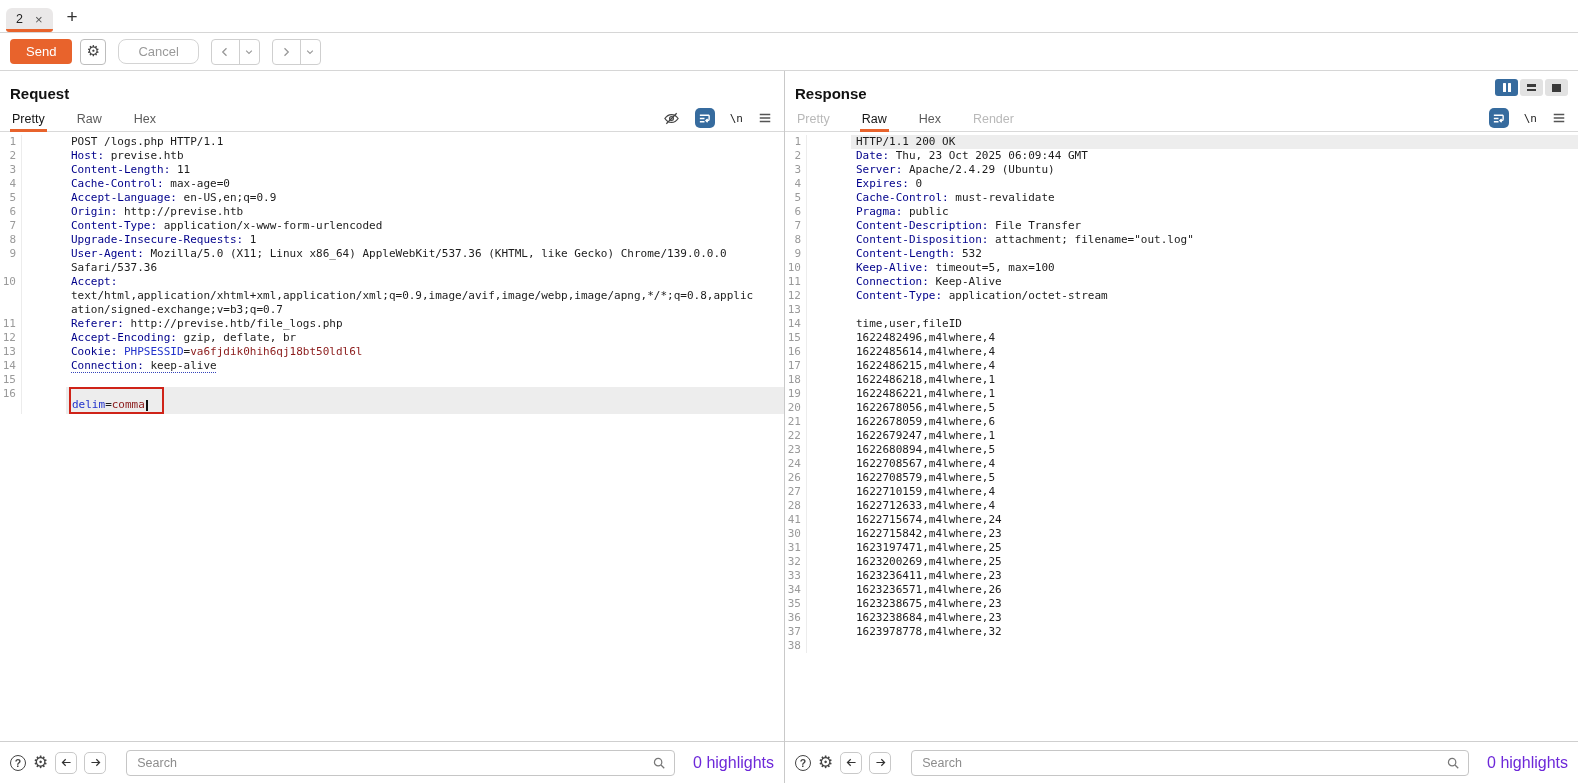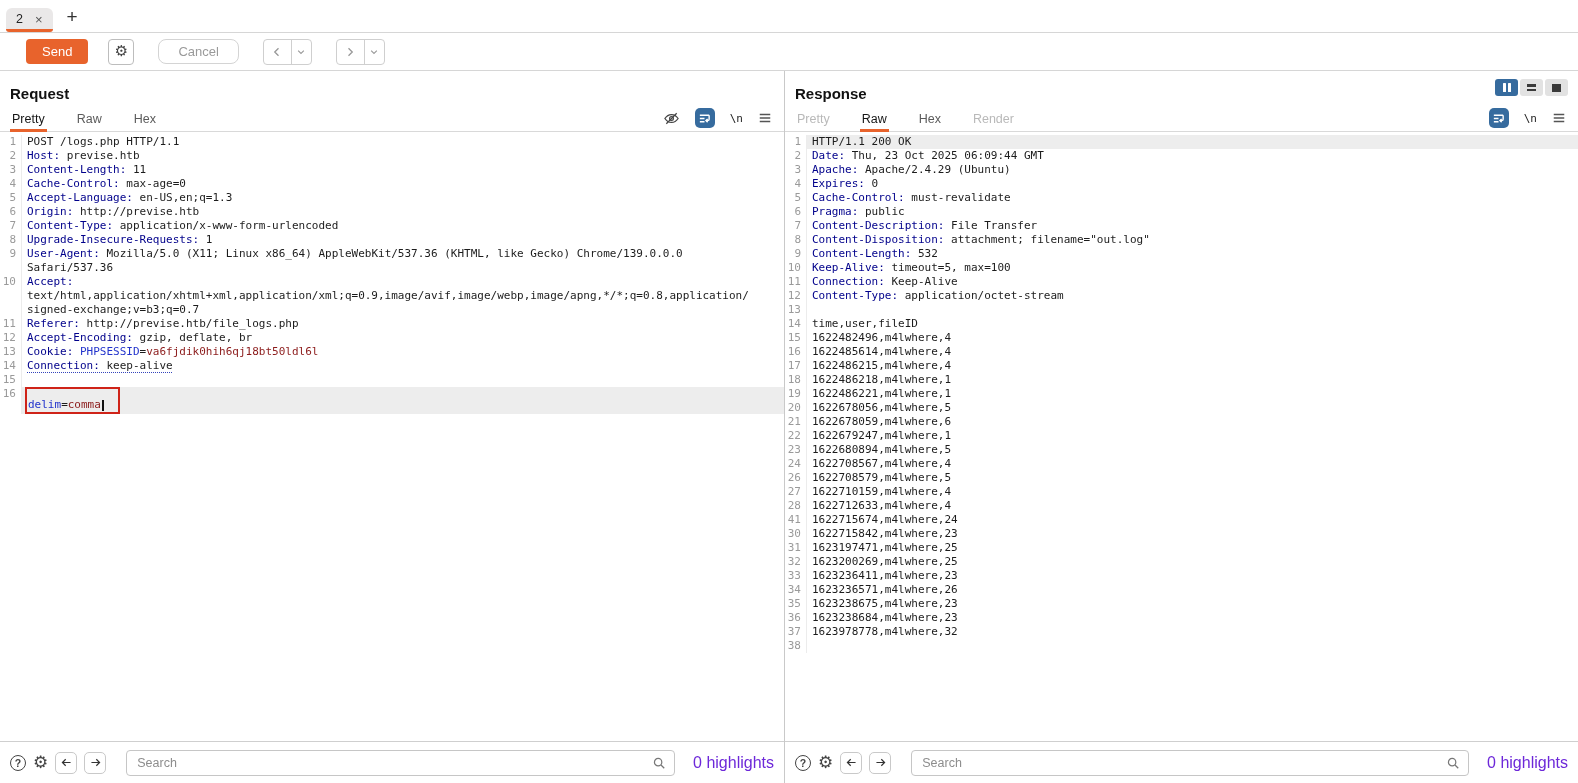--- a/index.html
+++ b/index.html
@@ -11,21 +11,21 @@
     border-bottom:1px solid #d6d6d6; background:#fff; }
   .top-tab { background:#eae8e8; border-radius:6px 6px 3px 3px;
     border-bottom:3px solid #e8632c; padding:4px 10px 3px; display:flex;
     align-items:center; gap:12px; margin-bottom:0; }
   .top-tab .tab-num { font-size:12.5px; color:#222; }
   .top-tab .tab-close { font-size:13px; color:#555; line-height:1; cursor:default; }
   .new-tab { margin-left:14px; font-size:19px; color:#333; line-height:1;
     padding-bottom:6px; font-weight:400; }
 
   
-  .toolbar { height:37px; display:flex; align-items:center; gap:20px; padding:0 26px; }
+  .toolbar { height:37px; display:flex; align-items:center; gap:8px; padding:0 10px; }
   .send-btn { background:#e8632c; color:#fff; border:none; border-radius:4px;
     font-size:13px; padding:5px 16px; font-family:inherit; }
   .tool-sq { width:26px; height:26px; border:1px solid #bdbdbd; border-radius:4px;
     background:#fff; display:flex; align-items:center; justify-content:center; }
   .cancel-btn { background:#fff; border:1px solid #d4d4d4; border-radius:8px;
     color:#9a9a9a; font-size:13px; padding:4px 19px; font-family:inherit; margin-left:4px; }
   .hist { display:flex; border:1px solid #cfcfcf; border-radius:4px; overflow:hidden;
     margin-left:4px; background:#fff; }
   .hist .seg { width:27px; height:24px; display:flex; align-items:center; justify-content:center; }
   .hist .seg.dd { width:20px; border-left:1px solid #cfcfcf; }
@@ -59,21 +59,21 @@
   .hbar { width:9px; height:2.5px; background:#3a3a3a; }
   .sqr  { width:9px; height:8px; background:#3a3a3a; }
 
   
   .editor { flex:1; overflow:hidden; padding-top:3px;
     font-family:"DejaVu Sans Mono","Liberation Mono",monospace; font-size:11px; line-height:14px; }
   .ed-row { display:flex; min-height:14px; }
   .ln { width:22px; flex:none; text-align:right; padding-right:5px; color:#9a9a9a;
     border-right:1px solid #ececec; }
   .lc { flex:1; min-width:0; padding-left:5px; padding-right:8px;
-    white-space:pre-wrap; overflow-wrap:break-word; }
+    white-space:pre-wrap; overflow-wrap:break-word;margin-left:44px; }
   .req .lc { padding-right:30px; }
   .hl .lc { background:#ededed; }
   .seg-p  { color:#1c1c1c; }
   .seg-h  { color:#00008b; }
   .seg-pn { color:#2233cc; }
   .seg-pv { color:#8b1a1a; }
   .dotted { text-decoration:underline dotted #3344bb; text-underline-offset:3px; }
   .redbox { display:inline-block; border:2px solid #cf2318; padding:9px 14px 0 1px; margin-left:-2px; }
   .cursor { display:inline-block; width:2px; height:11px; background:#111;
     vertical-align:text-bottom; margin-left:1px; }
@@ -176,21 +176,21 @@
         <div class="ed-row">
           <div class="ln">3</div>
           <div class="lc"><span class="seg-h">Content-Length:</span><span class="seg-p"> 11</span></div>
         </div>
         <div class="ed-row">
           <div class="ln">4</div>
           <div class="lc"><span class="seg-h">Cache-Control:</span><span class="seg-p"> max-age=0</span></div>
         </div>
         <div class="ed-row">
           <div class="ln">5</div>
-          <div class="lc"><span class="seg-h">Accept-Language:</span><span class="seg-p"> en-US,en;q=1.3</span></div>
+          <div class="lc"><span class="seg-h">Accept-Language:</span><span class="seg-p"> en-US,en;q=0.9</span></div>
         </div>
         <div class="ed-row">
           <div class="ln">6</div>
           <div class="lc"><span class="seg-h">Origin:</span><span class="seg-p"> http://previse.htb</span></div>
         </div>
         <div class="ed-row">
           <div class="ln">7</div>
           <div class="lc"><span class="seg-h">Content-Type:</span><span class="seg-p"> application/x-www-form-urlencoded</span></div>
         </div>
         <div class="ed-row">
@@ -294,21 +294,21 @@
         <div class="ed-row hl">
           <div class="ln">1</div>
           <div class="lc"><span class="seg-p">HTTP/1.1 200 OK</span></div>
         </div>
         <div class="ed-row">
           <div class="ln">2</div>
           <div class="lc"><span class="seg-h">Date:</span><span class="seg-p"> Thu, 23 Oct 2025 06:09:44 GMT</span></div>
         </div>
         <div class="ed-row">
           <div class="ln">3</div>
-          <div class="lc"><span class="seg-h">Apache:</span><span class="seg-p"> Apache/2.4.29 (Ubuntu)</span></div>
+          <div class="lc"><span class="seg-h">Server:</span><span class="seg-p"> Apache/2.4.29 (Ubuntu)</span></div>
         </div>
         <div class="ed-row">
           <div class="ln">4</div>
           <div class="lc"><span class="seg-h">Expires:</span><span class="seg-p"> 0</span></div>
         </div>
         <div class="ed-row">
           <div class="ln">5</div>
           <div class="lc"><span class="seg-h">Cache-Control:</span><span class="seg-p"> must-revalidate</span></div>
         </div>
         <div class="ed-row">

